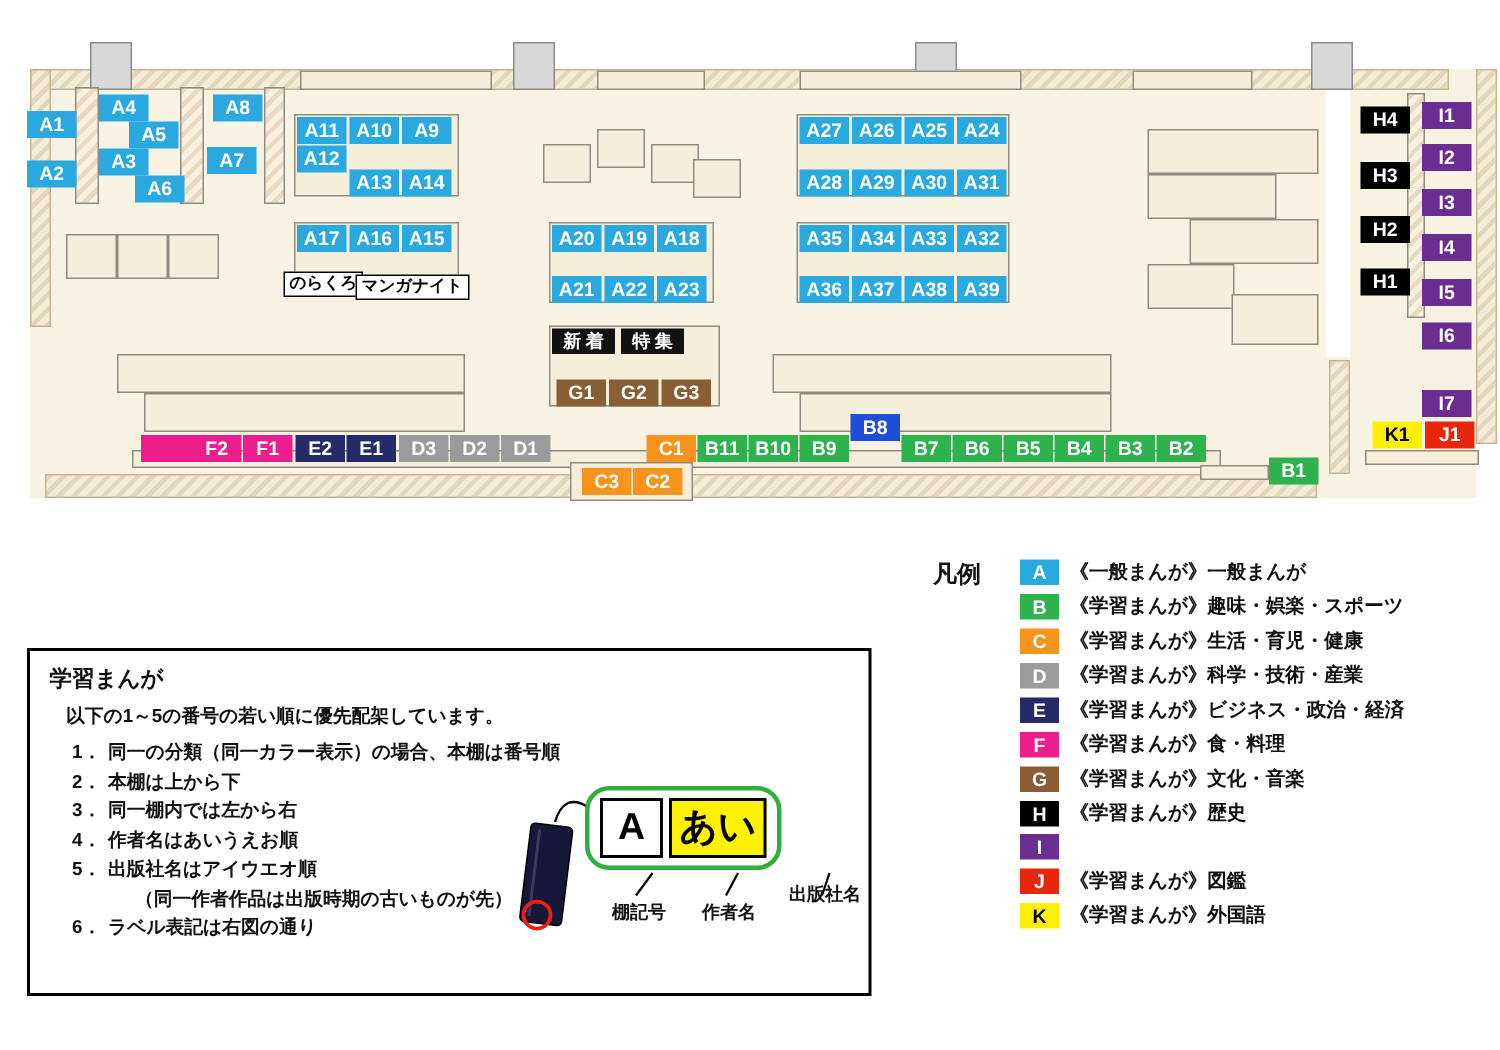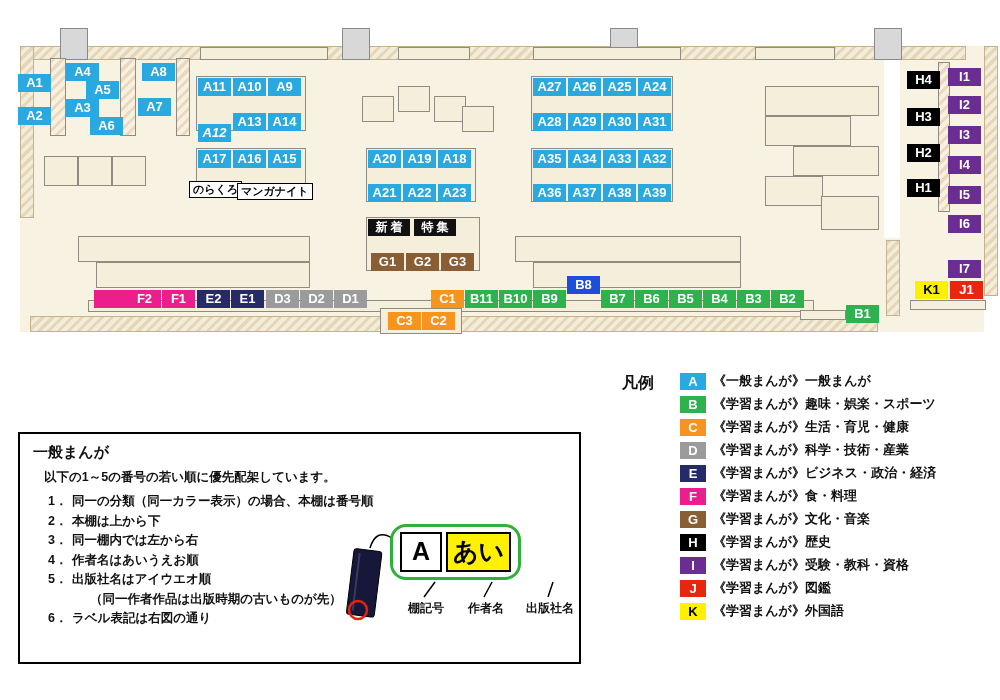--- a/index.html
+++ b/index.html
@@ -114,21 +114,21 @@
         <div class="chip" style="left: 18px; top: 107px; background: rgb(41, 169, 224);">A2</div>
         <div class="chip" style="left: 66px; top: 63px; background: rgb(41, 169, 224);">A4</div>
         <div class="chip" style="left: 86px; top: 81px; background: rgb(41, 169, 224);">A5</div>
         <div class="chip" style="left: 66px; top: 99px; background: rgb(41, 169, 224);">A3</div>
         <div class="chip" style="left: 90px; top: 117px; background: rgb(41, 169, 224);">A6</div>
         <div class="chip" style="left: 142px; top: 63px; background: rgb(41, 169, 224);">A8</div>
         <div class="chip" style="left: 138px; top: 98px; background: rgb(41, 169, 224);">A7</div>
         <div class="chip" style="left: 198px; top: 78px; background: rgb(41, 169, 224);">A11</div>
         <div class="chip" style="left: 233px; top: 78px; background: rgb(41, 169, 224);">A10</div>
         <div class="chip" style="left: 268px; top: 78px; background: rgb(41, 169, 224);">A9</div>
-        <div class="chip" style="left: 198px; top: 124px; background: rgb(41, 169, 224); font-style: italic;">A12</div>
+        <div class="chip" style="left: 198px; top: 97px; background: rgb(41, 169, 224);">A12</div>
         <div class="chip" style="left: 233px; top: 113px; background: rgb(41, 169, 224);">A13</div>
         <div class="chip" style="left: 268px; top: 113px; background: rgb(41, 169, 224);">A14</div>
         <div class="chip" style="left: 533px; top: 78px; background: rgb(41, 169, 224);">A27</div>
         <div class="chip" style="left: 568px; top: 78px; background: rgb(41, 169, 224);">A26</div>
         <div class="chip" style="left: 603px; top: 78px; background: rgb(41, 169, 224);">A25</div>
         <div class="chip" style="left: 638px; top: 78px; background: rgb(41, 169, 224);">A24</div>
         <div class="chip" style="left: 533px; top: 113px; background: rgb(41, 169, 224);">A28</div>
         <div class="chip" style="left: 568px; top: 113px; background: rgb(41, 169, 224);">A29</div>
         <div class="chip" style="left: 603px; top: 113px; background: rgb(41, 169, 224);">A30</div>
         <div class="chip" style="left: 638px; top: 113px; background: rgb(41, 169, 224);">A31</div>
@@ -224,35 +224,34 @@
         <div class="legend-row">
           <span class="legend-chip" style="background: rgb(138, 94, 53);">G</span>
           <span class="legend-text">《学習まんが》文化・音楽</span>
         </div>
         <div class="legend-row">
           <span class="legend-chip" style="background: rgb(0, 0, 0);">H</span>
           <span class="legend-text">《学習まんが》歴史</span>
         </div>
         <div class="legend-row">
           <span class="legend-chip" style="background: rgb(106, 45, 145);">I</span>
-          <span class="legend-text">《学習まんが》受験・教科・資格</span>
         </div>
         <div class="legend-row">
           <span class="legend-chip" style="background: rgb(232, 38, 14);">J</span>
           <span class="legend-text">《学習まんが》図鑑</span>
         </div>
         <div class="legend-row">
           <span class="legend-chip" style="background: rgb(255, 240, 0); color: rgb(0, 0, 0);">K</span>
           <span class="legend-text">《学習まんが》外国語</span>
         </div>
       </div>
   </div>
 
   <div class="principles">
-    <div class="p-title">一般まんが</div>
+    <div class="p-title">学習まんが</div>
     <div class="p-intro">以下の1～5の番号の若い順に優先配架しています。</div>
     <div class="p-items" id="p-items">
         <div class="p-item">
           <span class="p-num">1．</span>
           <span>同一の分類（同一カラー表示）の場合、本棚は番号順</span>
         </div>
         <div class="p-item">
           <span class="p-num">2．</span>
           <span>本棚は上から下</span>
         </div>
@@ -286,16 +285,16 @@
       <line x1="472" y1="148" x2="464" y2="163" stroke="#000" stroke-width="1.5"></line>
       <line x1="533" y1="148" x2="528" y2="163" stroke="#000" stroke-width="1.5"></line>
     </svg>
 
     <div class="capsule">
       <span class="seg seg-a">A</span>
       <span class="seg seg-y">あい</span>
     </div>
     <span class="caption" style="left:388px;top:166px;">棚記号</span>
     <span class="caption" style="left:448px;top:166px;">作者名</span>
-    <span class="caption" style="left:506px;top:166px;">出版社名</span>
+    <span class="caption" style="left:506px;top:154px;">出版社名</span>
   </div>
 
 </div>
 
 </body></html>

